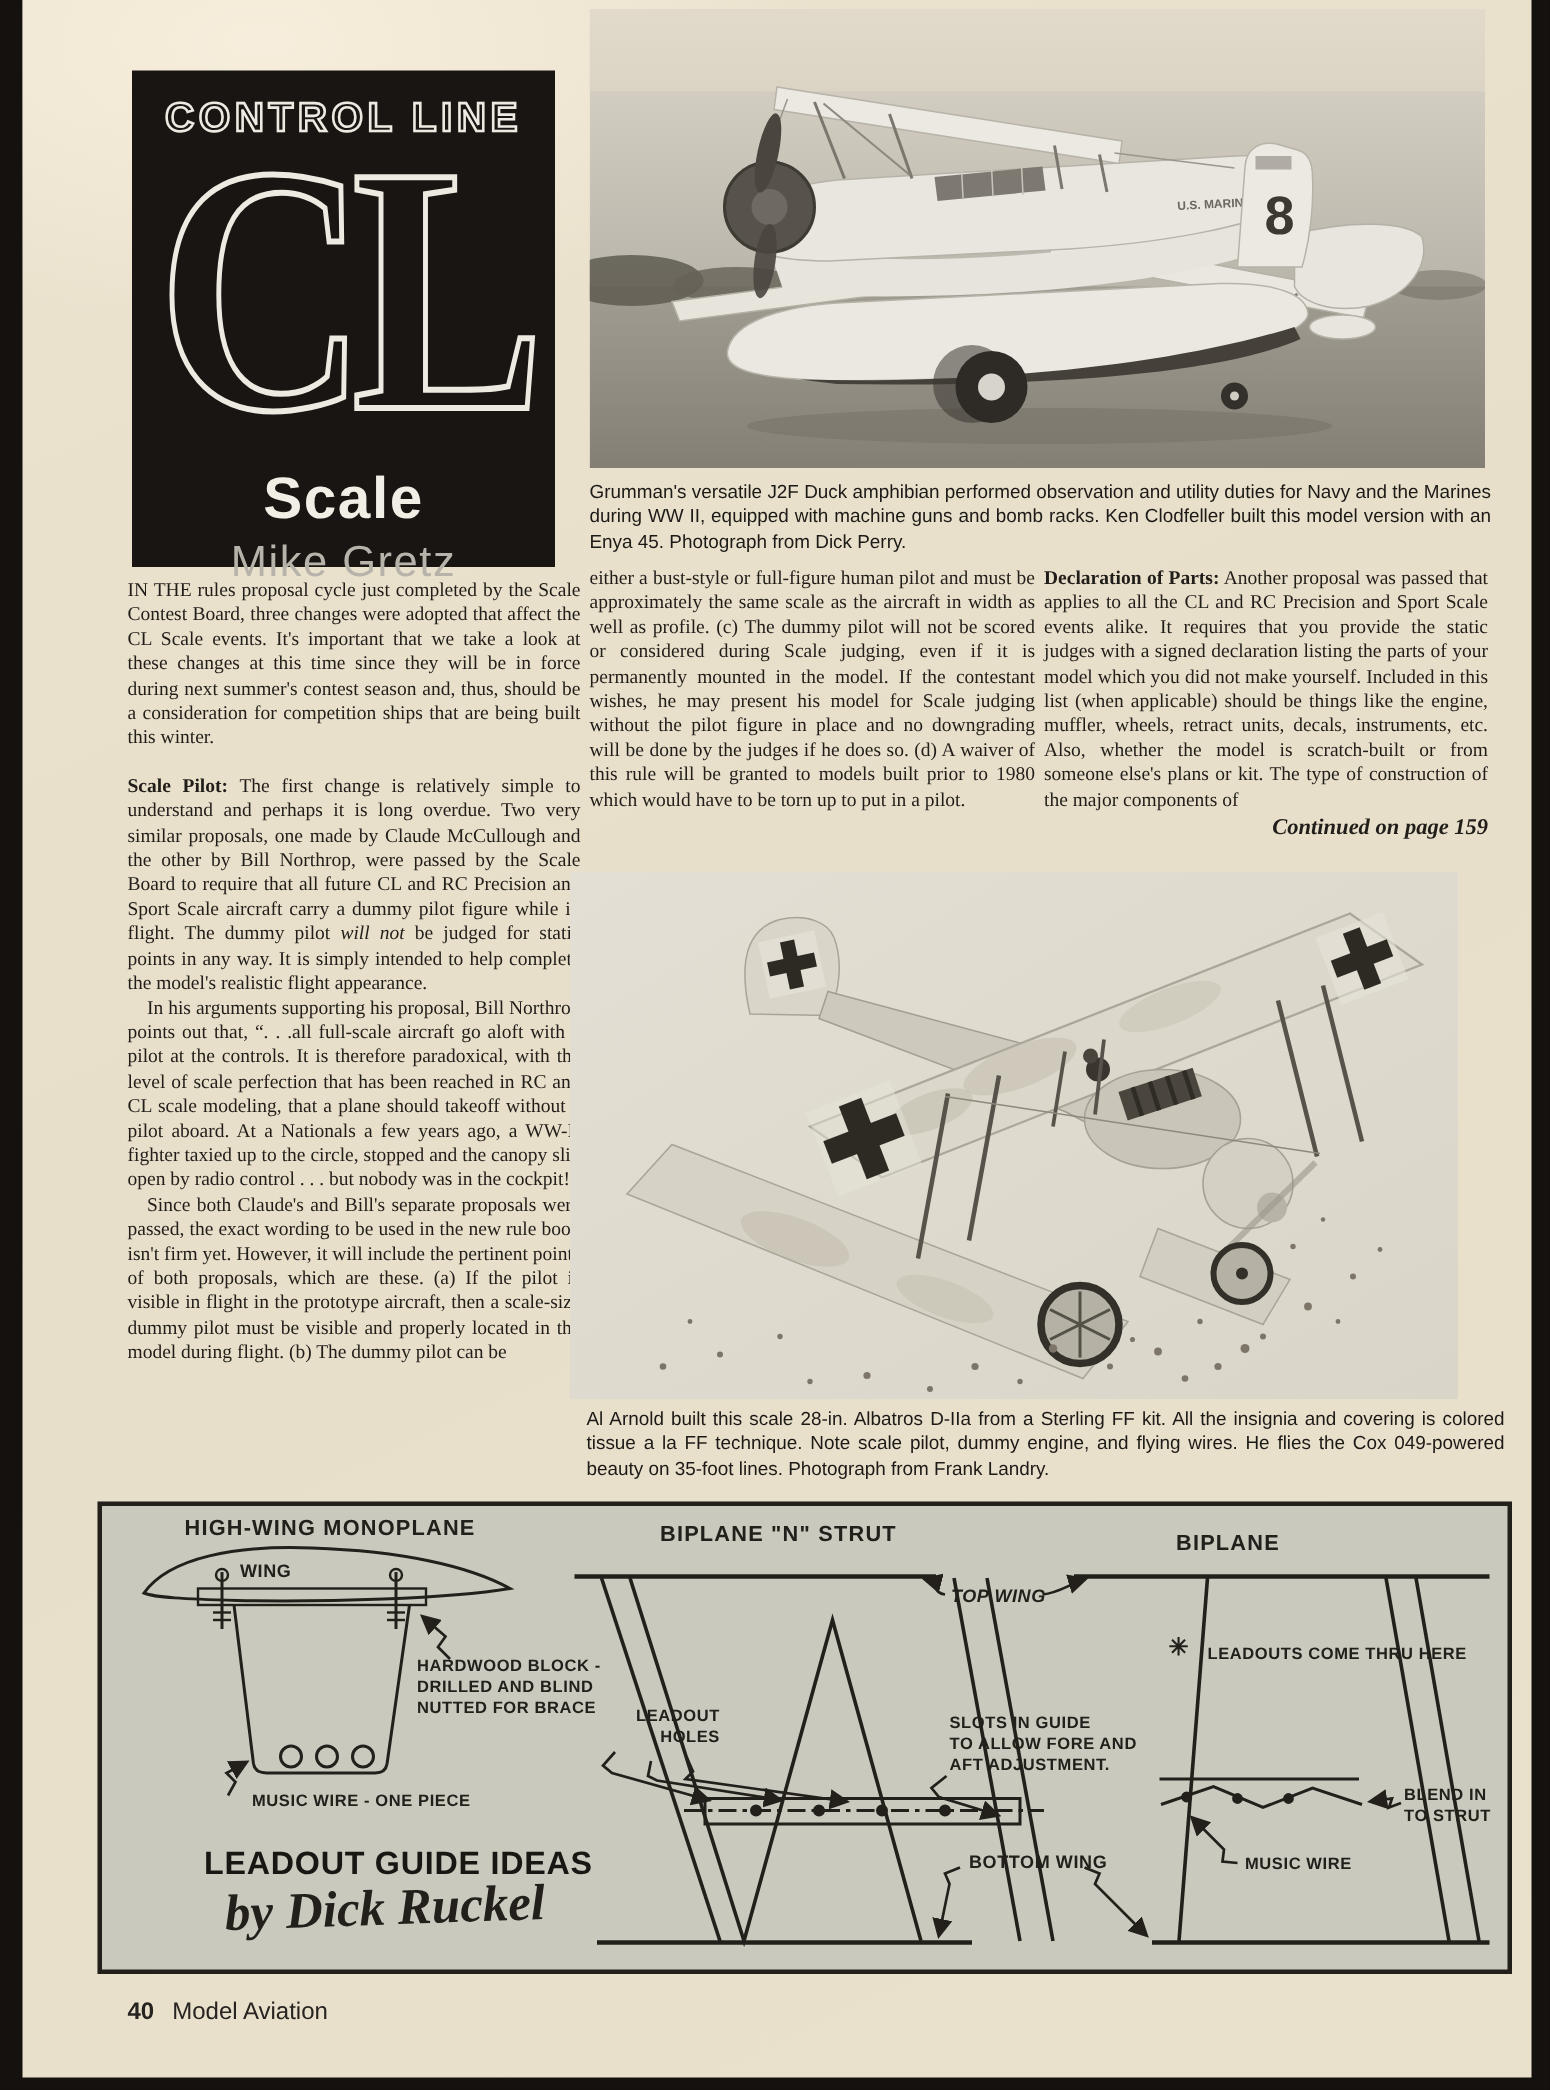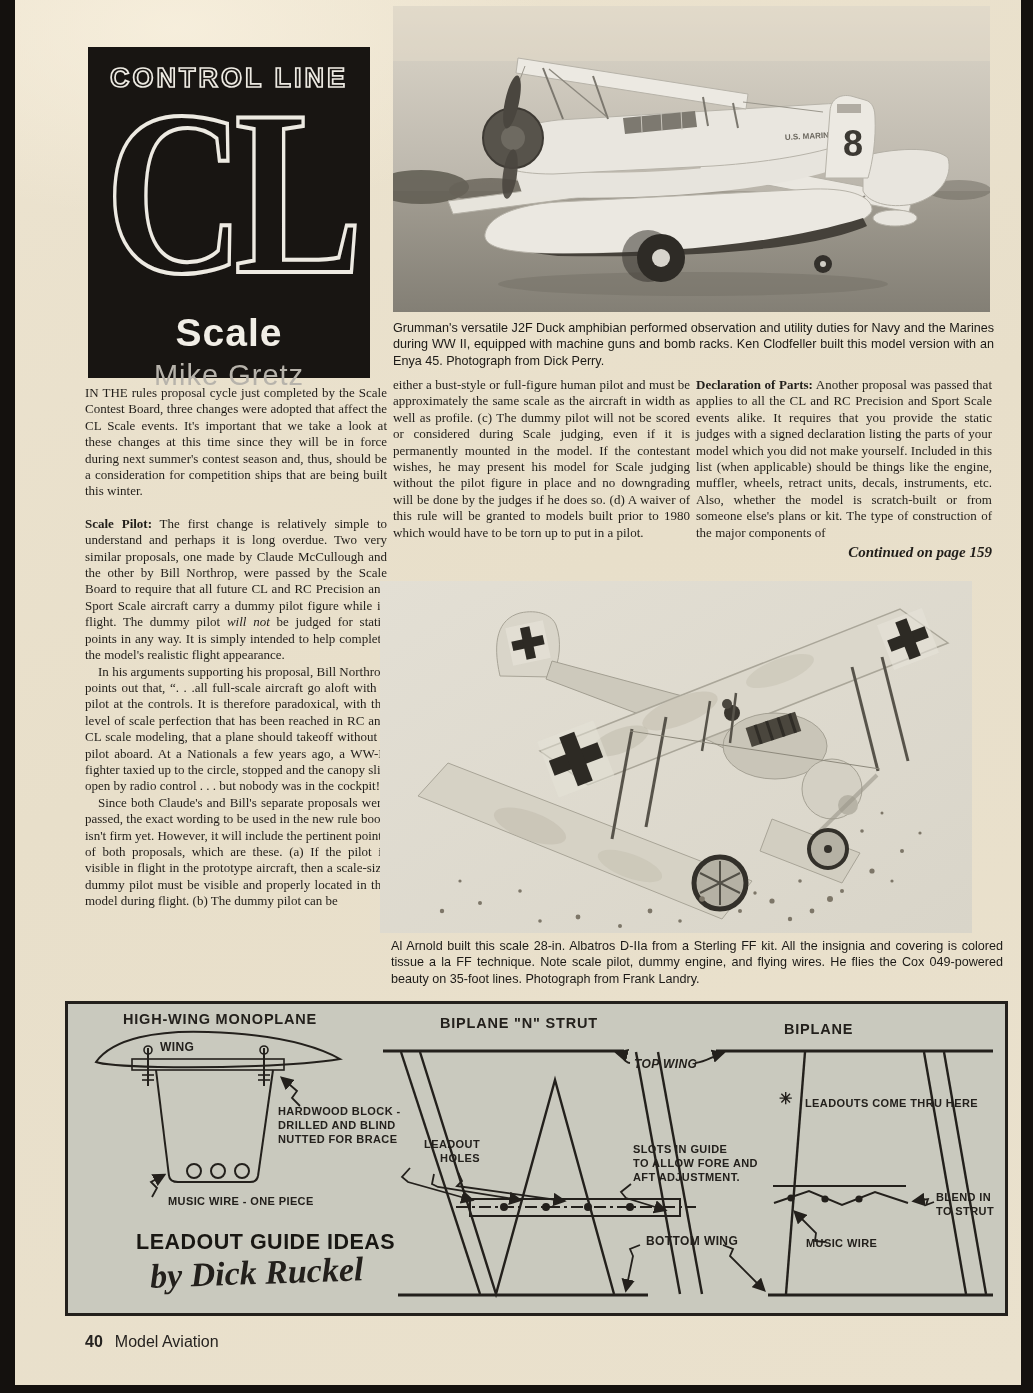--- a/index.html
+++ b/index.html
@@ -344,21 +344,21 @@
    </div>
    <div class="dlabel" style="left:578px;top:230px;font-size:12px;">BOTTOM WING</div>
 
    <div class="dlabel dtitle" style="left:716px;top:18px;">BIPLANE</div>
    <div class="dlabel" style="left:711px;top:88px;font-size:16px;">✳</div>
    <div class="dlabel" style="left:737px;top:92px;">LEADOUTS COME THRU HERE</div>
    <div class="dlabel" style="left:868px;top:186px;">
      <div>BLEND IN</div>
      <div>TO STRUT</div>
    </div>
-   <div class="dlabel" style="left:738px;top:232px;">MUSIC WIRE</div>
+   <div class="dlabel" style="left:762px;top:232px;">MUSIC WIRE</div>
   </div>
 
   <div class="footer">
     <span class="pn">40</span><span class="mag">Model Aviation</span>
   </div>
 
  </div>
 </div>
 
 </body></html>

